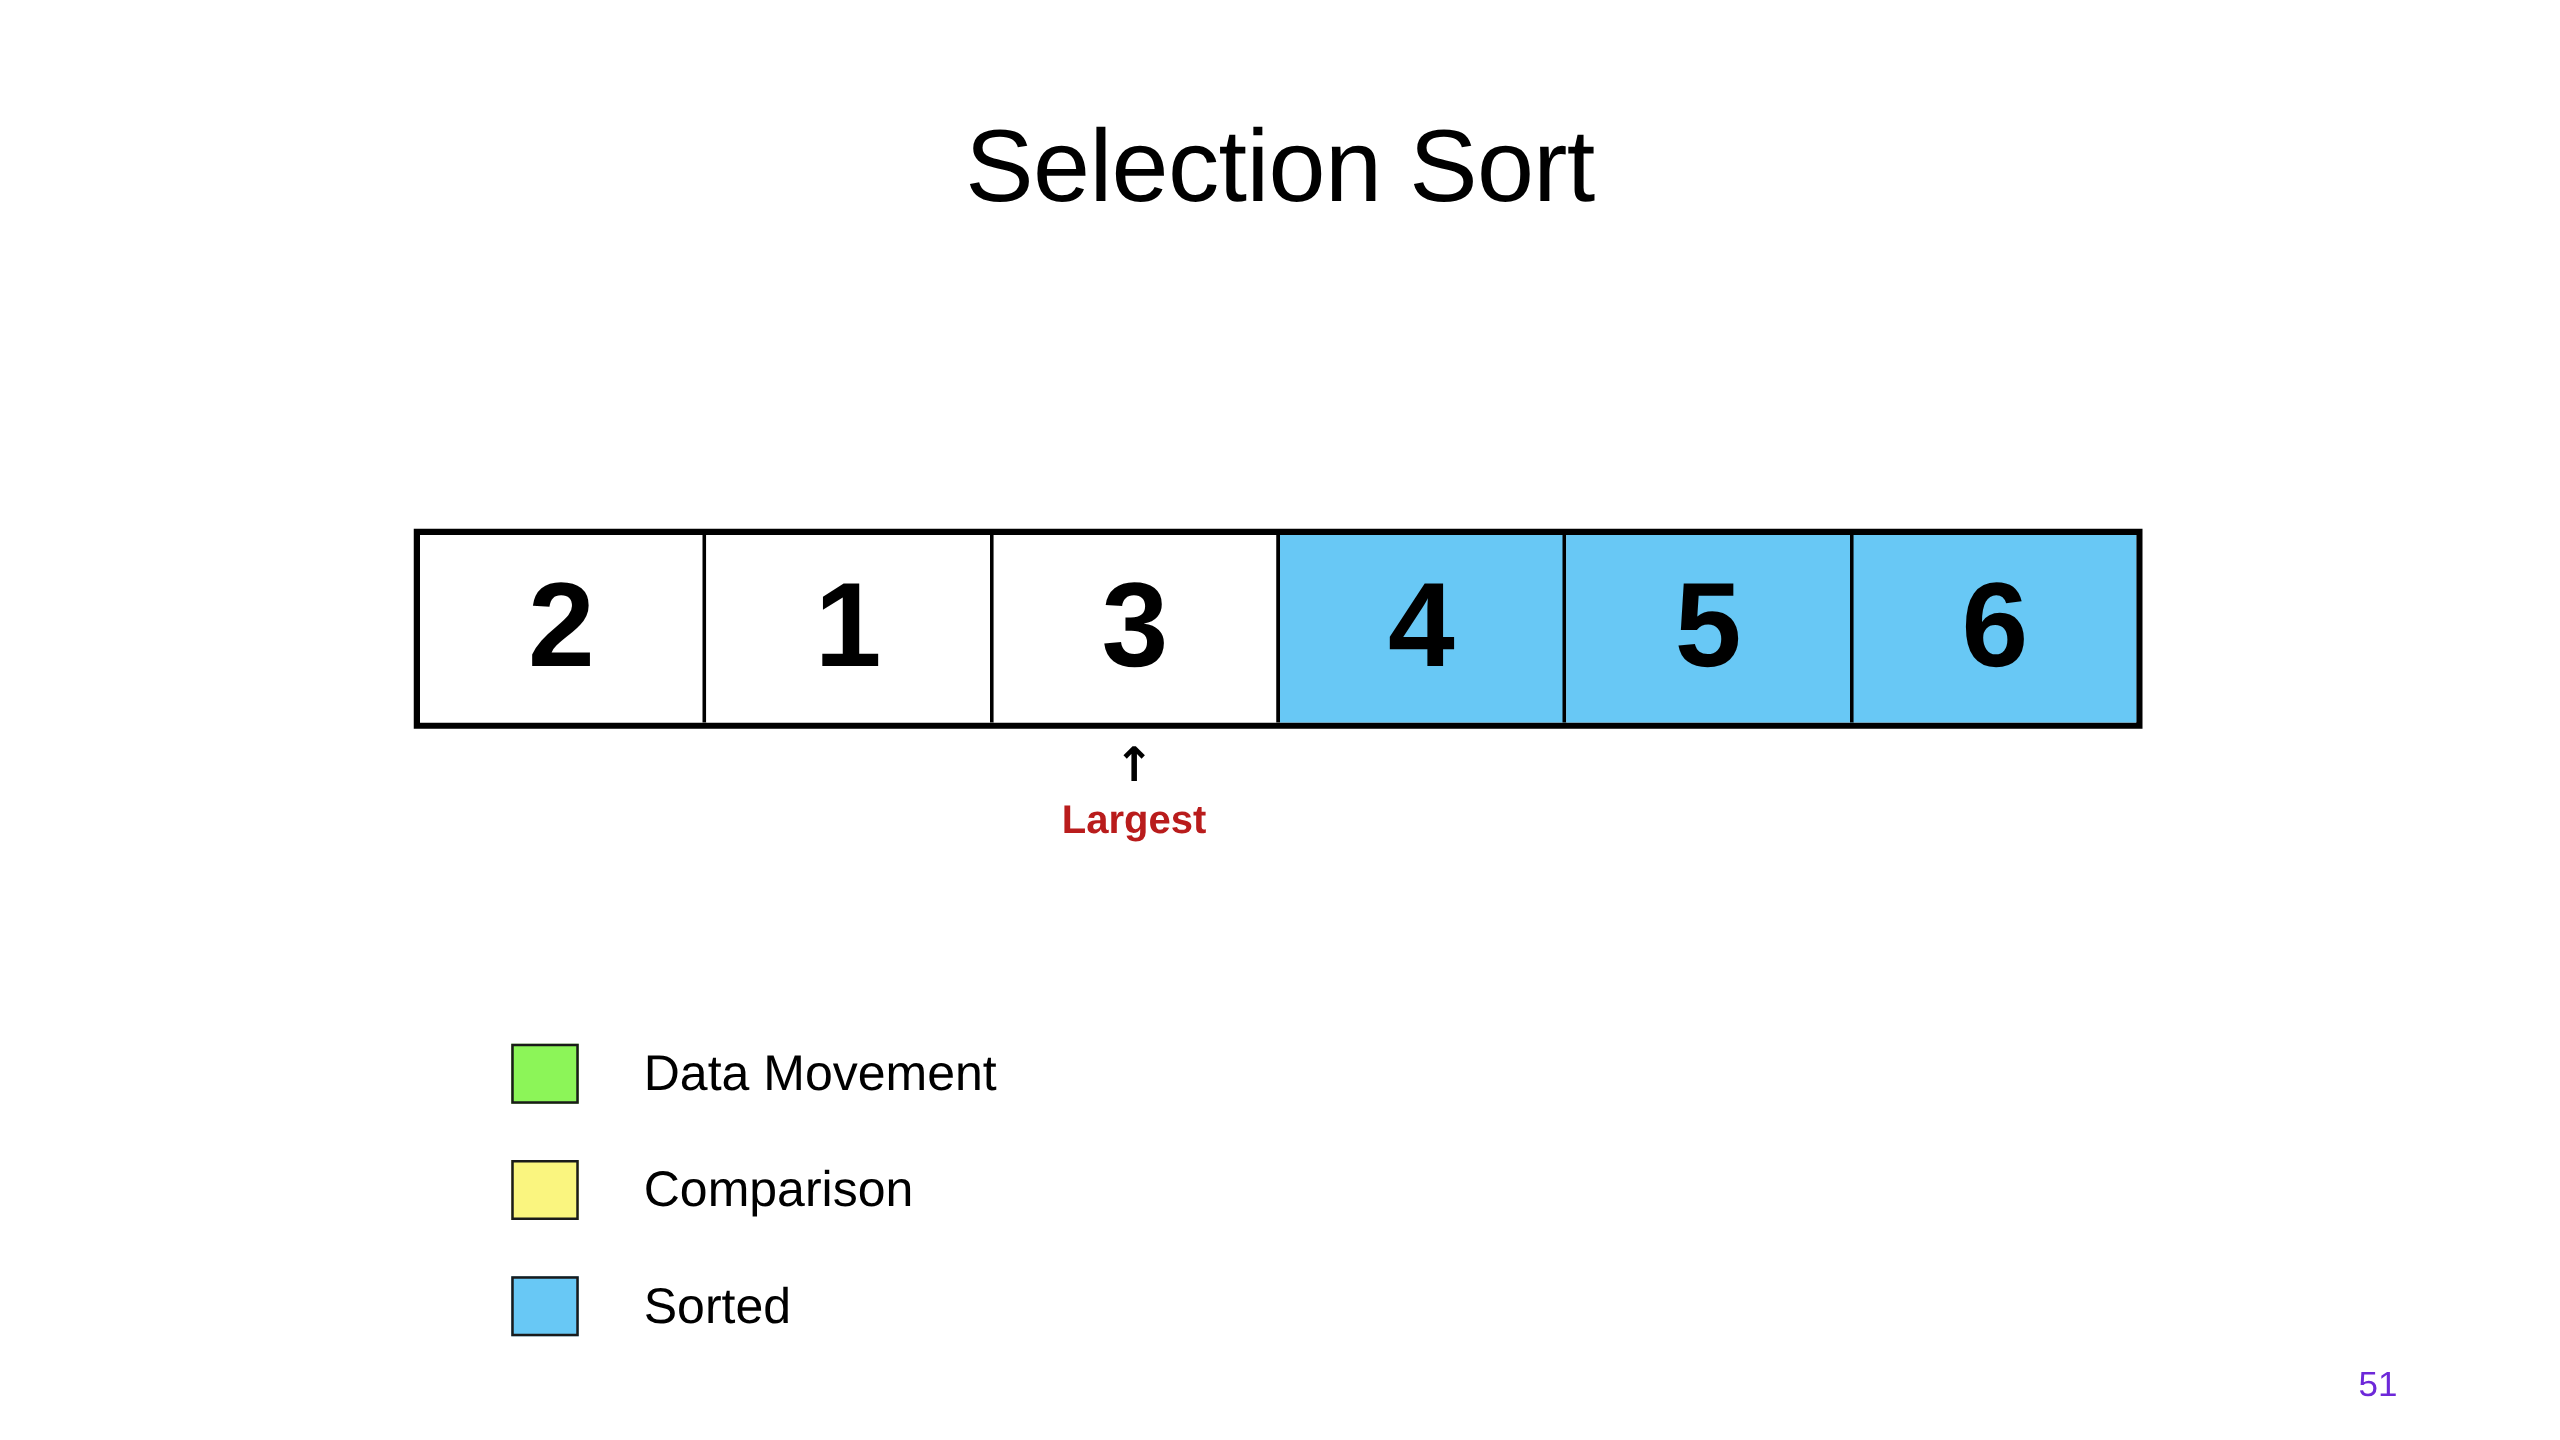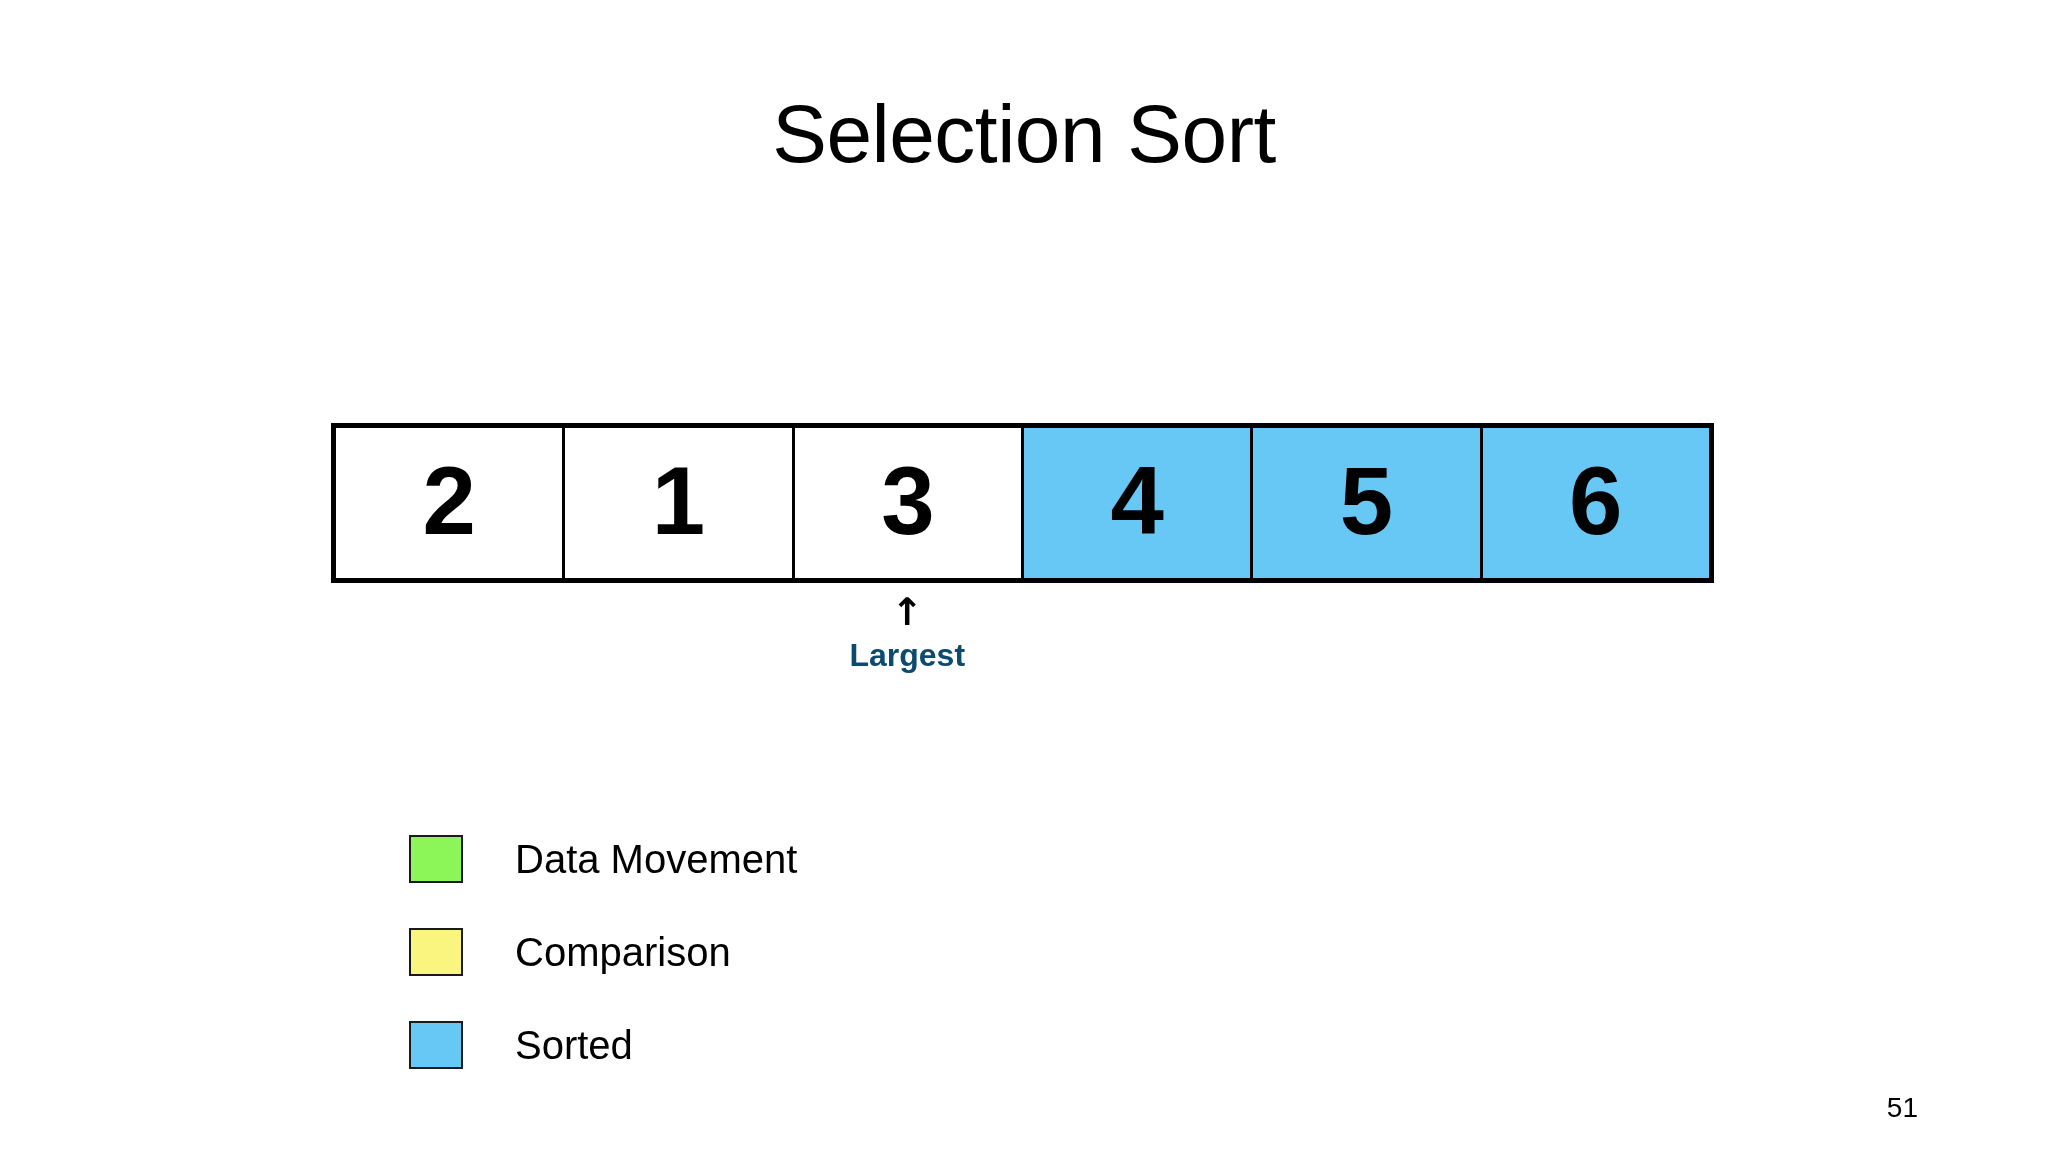--- a/index.html
+++ b/index.html
@@ -86,21 +86,21 @@
     line-height: 40px;
     font-weight: bold;
     color: #000000;
   }
   .pointer-label {
     margin-top: 4px;
     font-family: "Liberation Sans", sans-serif;
     font-weight: bold;
     font-size: 32px;
     line-height: 38px;
-    color: #0c4a6e;
+    color: #b91c1c;
   }
 
   
   .legend {
     position: absolute;
     left: 409px;
     top: 812px;
   }
   .legend-row {
     display: flex;
@@ -125,21 +125,21 @@
   }
 
   
   .page-number {
     position: absolute;
     right: 58px;
     bottom: 28px;
     font-family: "Liberation Sans", sans-serif;
     font-size: 28px;
     line-height: 32px;
-    color: #000000;
+    color: #6d28d9;
   }
 </style>
 </head>
 <body>
 
 <div id="slide">
 
   <div class="slide-title">Selection Sort</div>
 
   <div class="array">

